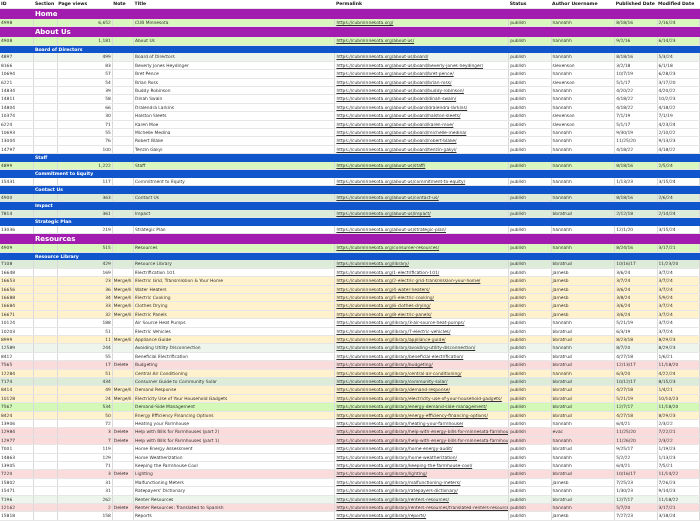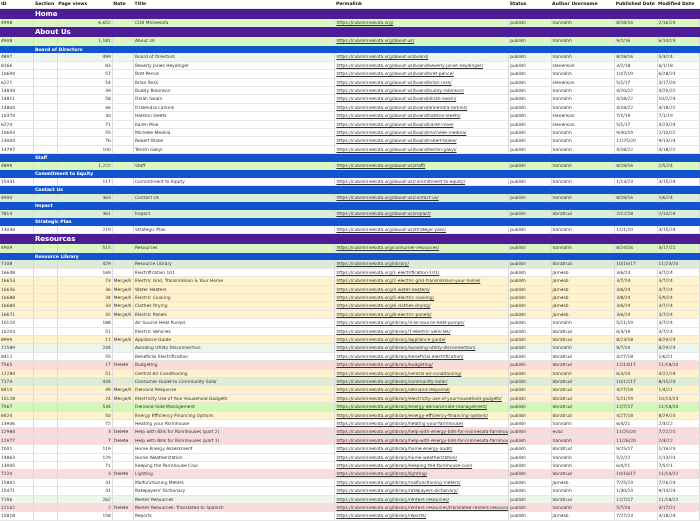--- a/index.html
+++ b/index.html
@@ -7,21 +7,21 @@
     table.sheet { border-collapse: collapse; table-layout: fixed; width: 700px; }
     table.sheet td, table.sheet th {
       font-size: 4.4px; line-height: 7.4px; height: 7.4px; padding: 0 1px;
       white-space: nowrap; overflow: hidden; text-overflow: clip;
       border-right: 1px solid #d9d9d9; border-bottom: 1px solid #e6e6e6;
       color: #333; vertical-align: middle;
     }
     table.sheet th { font-weight: bold; text-align: left; background: #fff; color: #111; height: 8px; font-size: 4.6px; border-right: none; }
     td.num { text-align: right; }
     td.link { text-decoration: underline; color: #333; }
-    tr.sec-black td { background: #4c1d95; color: #fff; font-weight: bold; font-size: 7px; height: 10px; line-height: 10px; border: none; }
+    tr.sec-black td { background: #a21caf; color: #fff; font-weight: bold; font-size: 7px; height: 10px; line-height: 10px; border: none; }
     tr.sec-blue td { background: #1155cc; color: #fff; font-weight: bold; font-size: 4.6px; height: 7.6px; border: none; }
     tr.r-lime td { background: #d9f7be; }
     tr.r-green td { background: #dcecd8; }
     tr.r-pale td { background: #eef5ec; }
     tr.r-white td { background: #ffffff; }
     tr.r-yellow td { background: #fff2cc; }
     tr.r-red td { background: #fbdcdc; }
     tr.r-brightlime td { background: #d4f8b8; }
     .c-id { width: 32px; } .c-sec { width: 22px; } .c-pv { width: 52px; }
     .c-note { width: 20px; } .c-title { width: 190px; } .c-link { width: 164px; }

